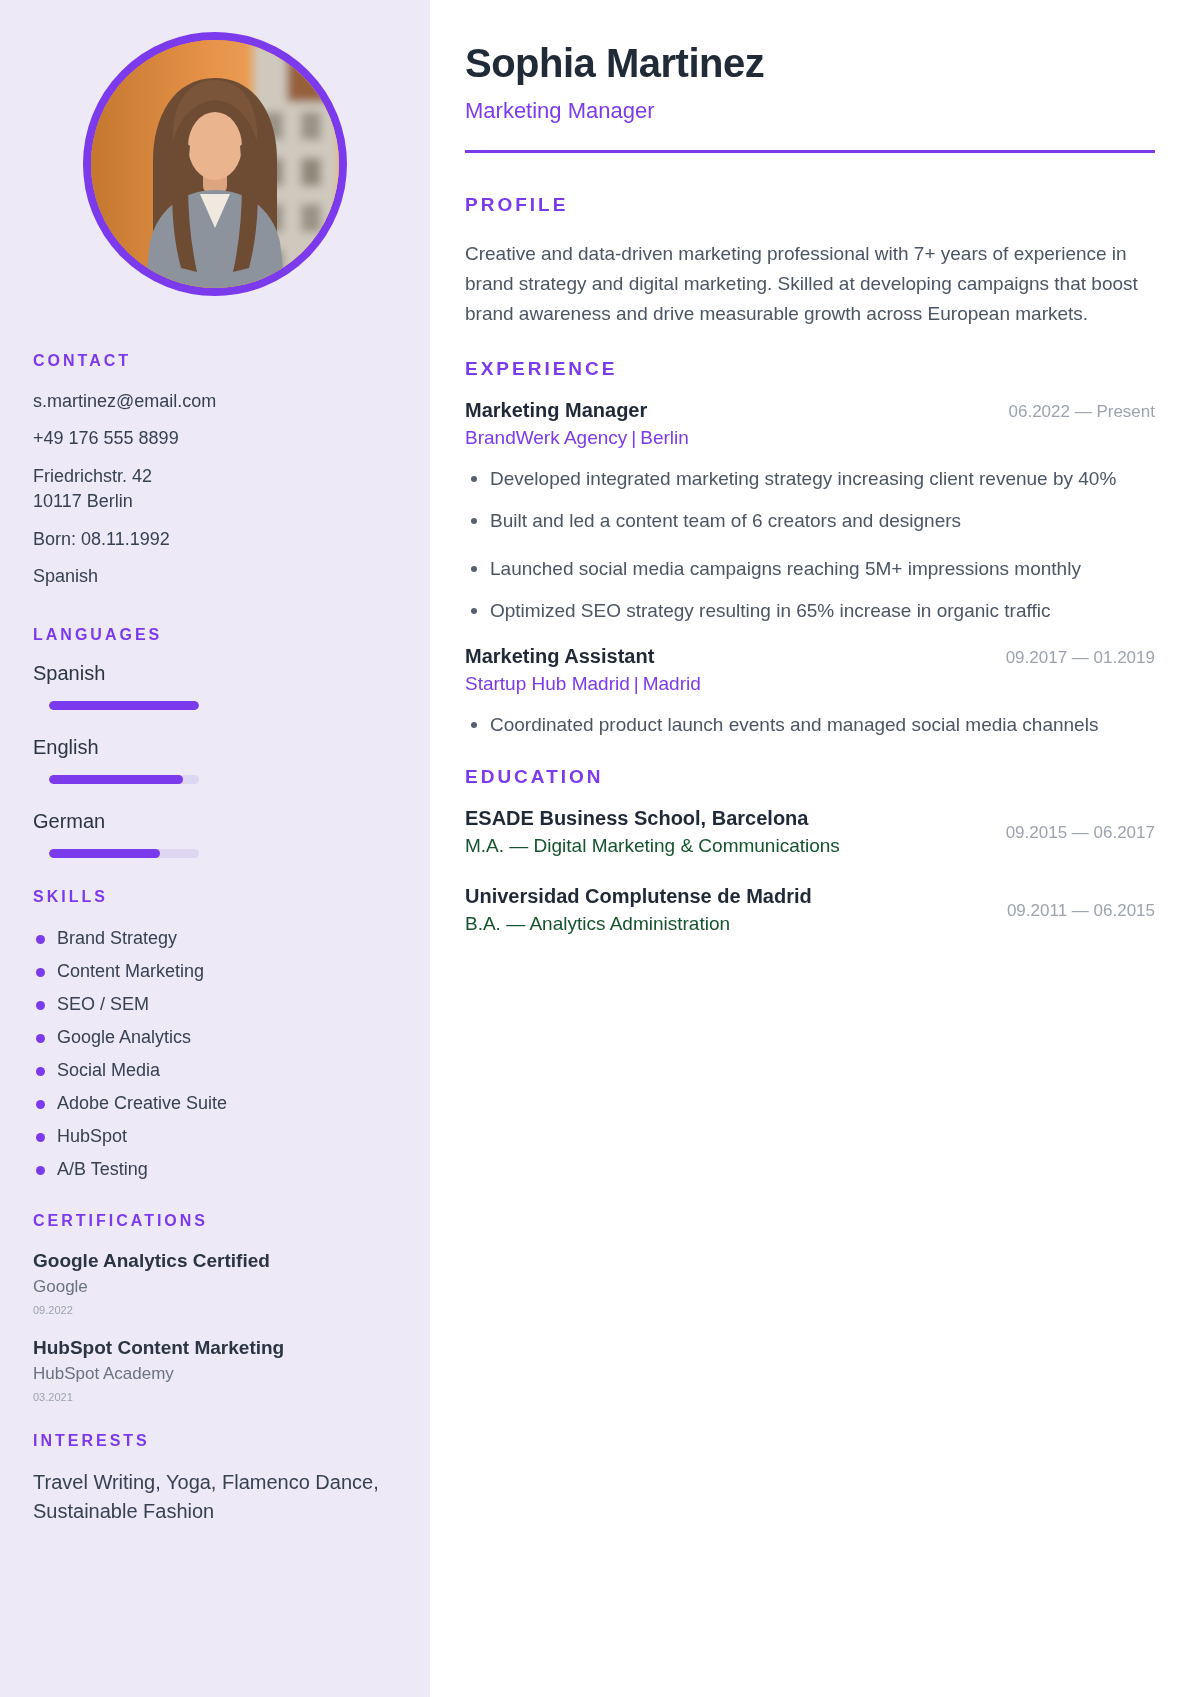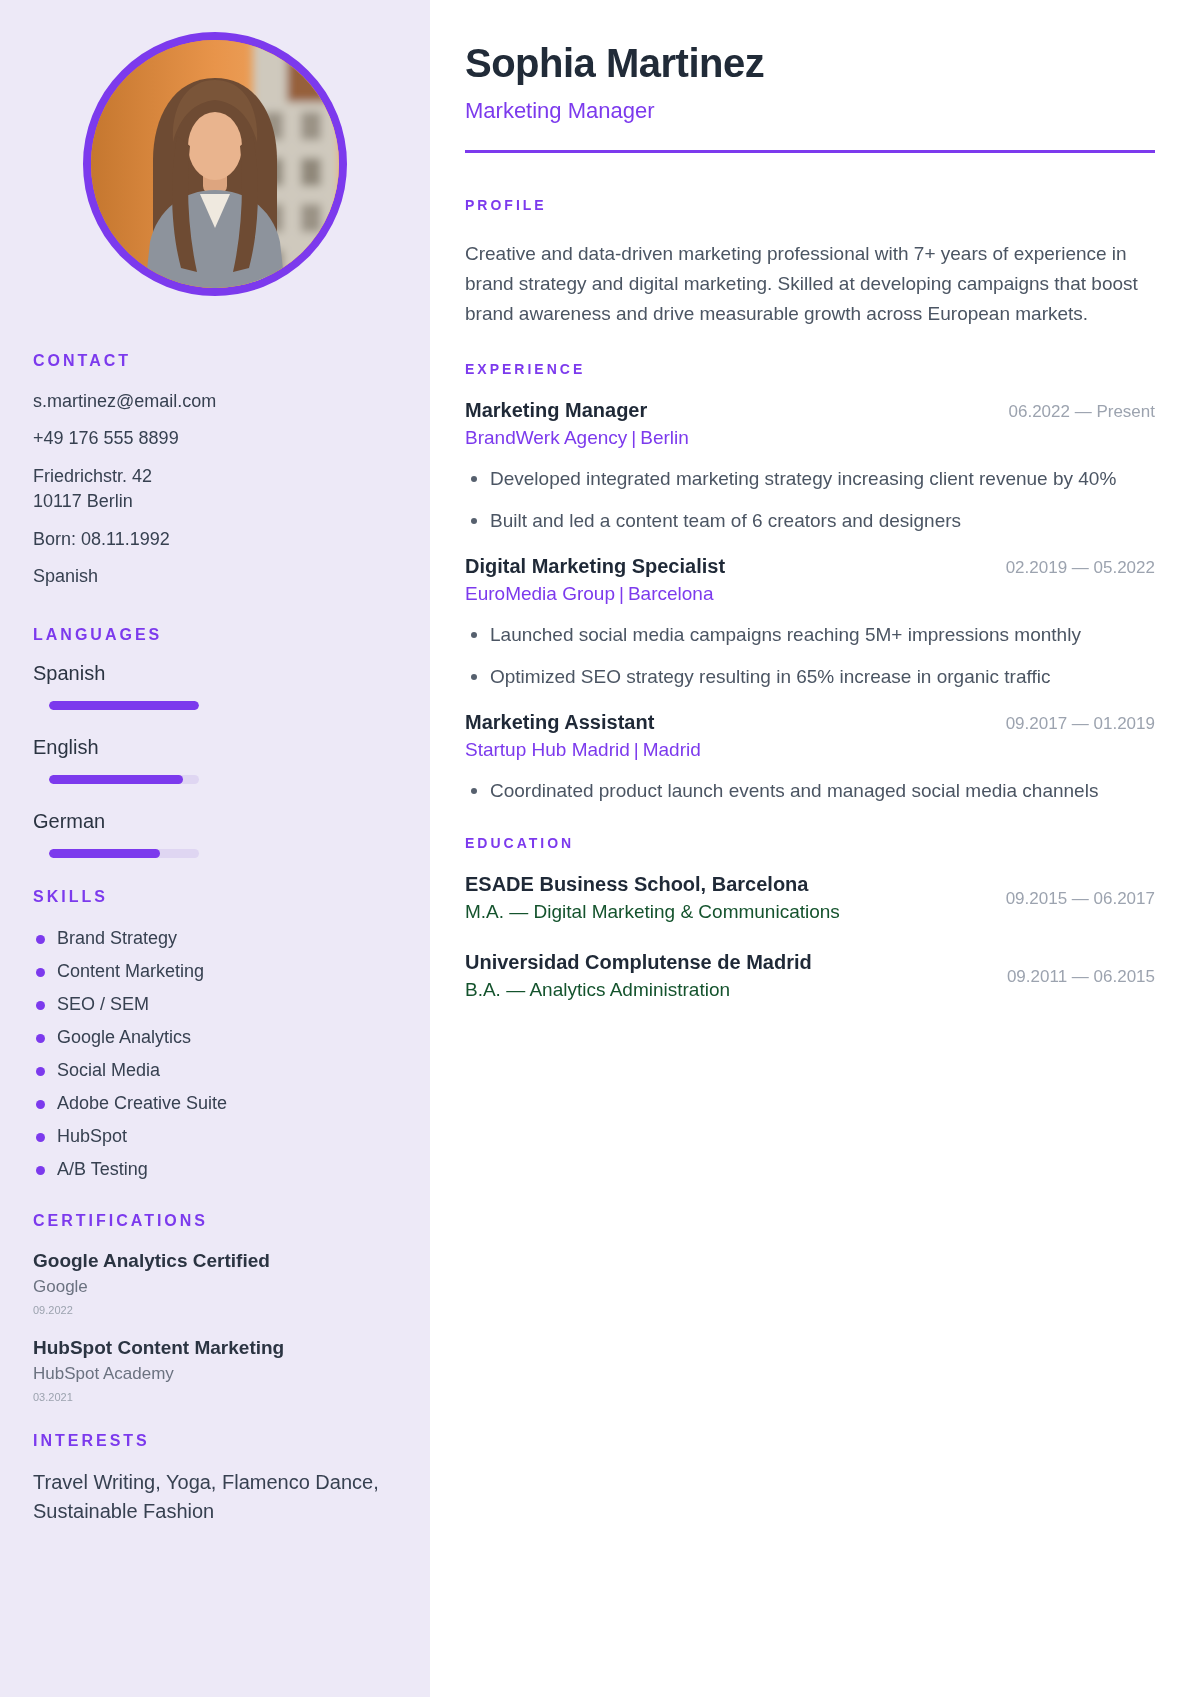--- a/index.html
+++ b/index.html
@@ -41,21 +41,21 @@
 
   .interests-block { margin-top:24px; }
   .interests-text { margin-top:18px; font-size:20px; color:#374151; line-height:29px; }
 
   
   .main { flex:1; padding:40px 45px 0 35px; background:#ffffff; }
   .name { font-size:40px; font-weight:800; color:#212B38; letter-spacing:-0.5px; line-height:46px; }
   .job-headline { margin-top:12px; font-size:22px; color:#7C3AED; }
   .divider { margin-top:26px; height:3px; background:#7C3AED; width:100%; border:none; }
 
-  .section-heading { color:#7C3AED; font-size:14px; font-weight:bold; letter-spacing:3px; line-height:24px; }
+  .section-heading { color:#7C3AED; font-size:19px; font-weight:bold; letter-spacing:3px; line-height:24px; }
   .profile-section { margin-top:40px; }
   .profile-text { margin-top:22px; font-size:19px; color:#4B5563; line-height:30px; }
 
   .experience-section { margin-top:28px; }
   .jobs { margin-top:16px; }
   .job { margin-bottom:16px; }
   .job-header { display:flex; justify-content:space-between; align-items:flex-start; }
   .job-role { font-size:20px; font-weight:bold; color:#1F2937; line-height:26px; }
   .job-company { font-size:19px; color:#7C3AED; line-height:26px; margin-top:2px; }
   .pipe { color:#7C3AED; padding:0 4px; }
@@ -213,27 +213,20 @@
             </div>
             <div class="job-dates">06.2022 — Present</div>
           </div>
           <ul class="job-bullets">
             <li>Developed integrated marketing strategy increasing client revenue by 40%</li>
             <li>Built and led a content team of 6 creators and designers</li>
           </ul>
         </div>
 
         <div class="job">
-          <div class="job-header">
-            <div>
-              <div class="job-role">Digital Marketing Specialist</div>
-              <div class="job-company"><span>EuroMedia Group</span><span class="pipe">|</span><span>Barcelona</span></div>
-            </div>
-            <div class="job-dates">02.2019 — 05.2022</div>
-          </div>
           <ul class="job-bullets">
             <li>Launched social media campaigns reaching 5M+ impressions monthly</li>
             <li>Optimized SEO strategy resulting in 65% increase in organic traffic</li>
           </ul>
         </div>
 
         <div class="job">
           <div class="job-header">
             <div>
               <div class="job-role">Marketing Assistant</div>

